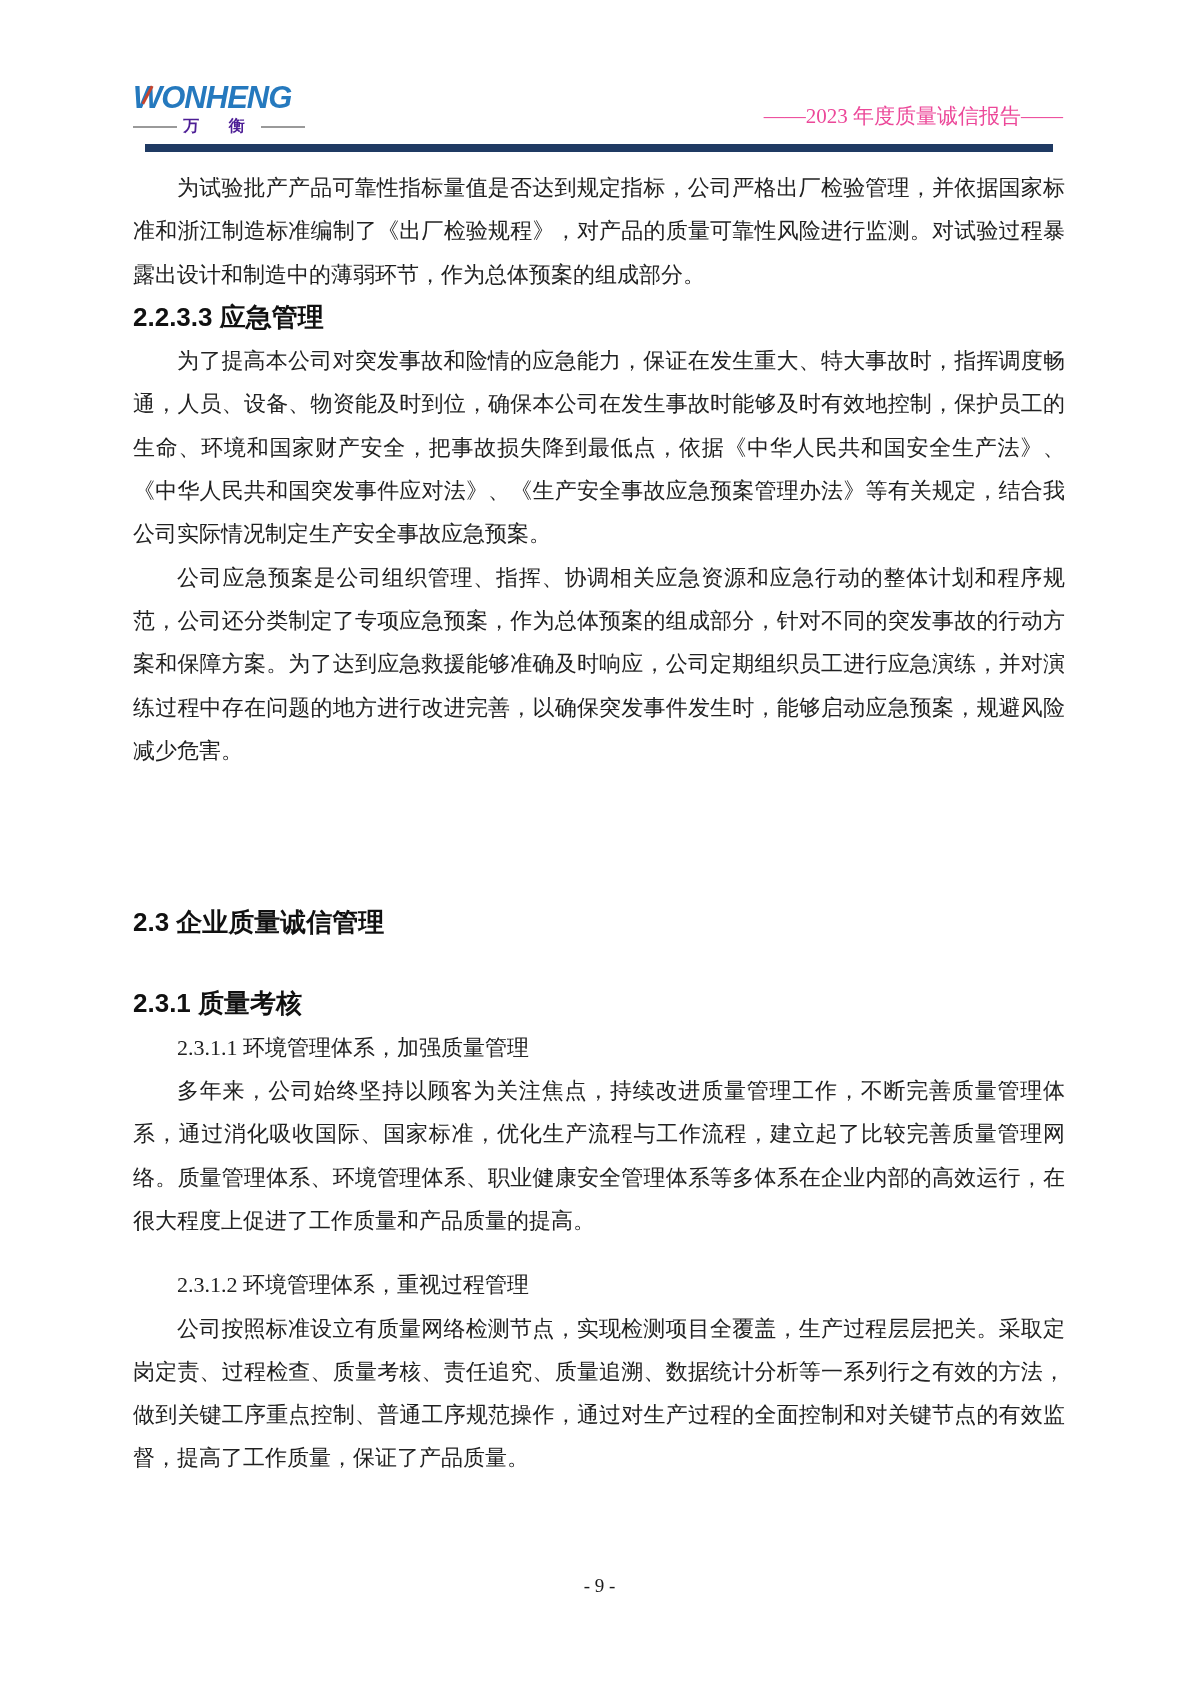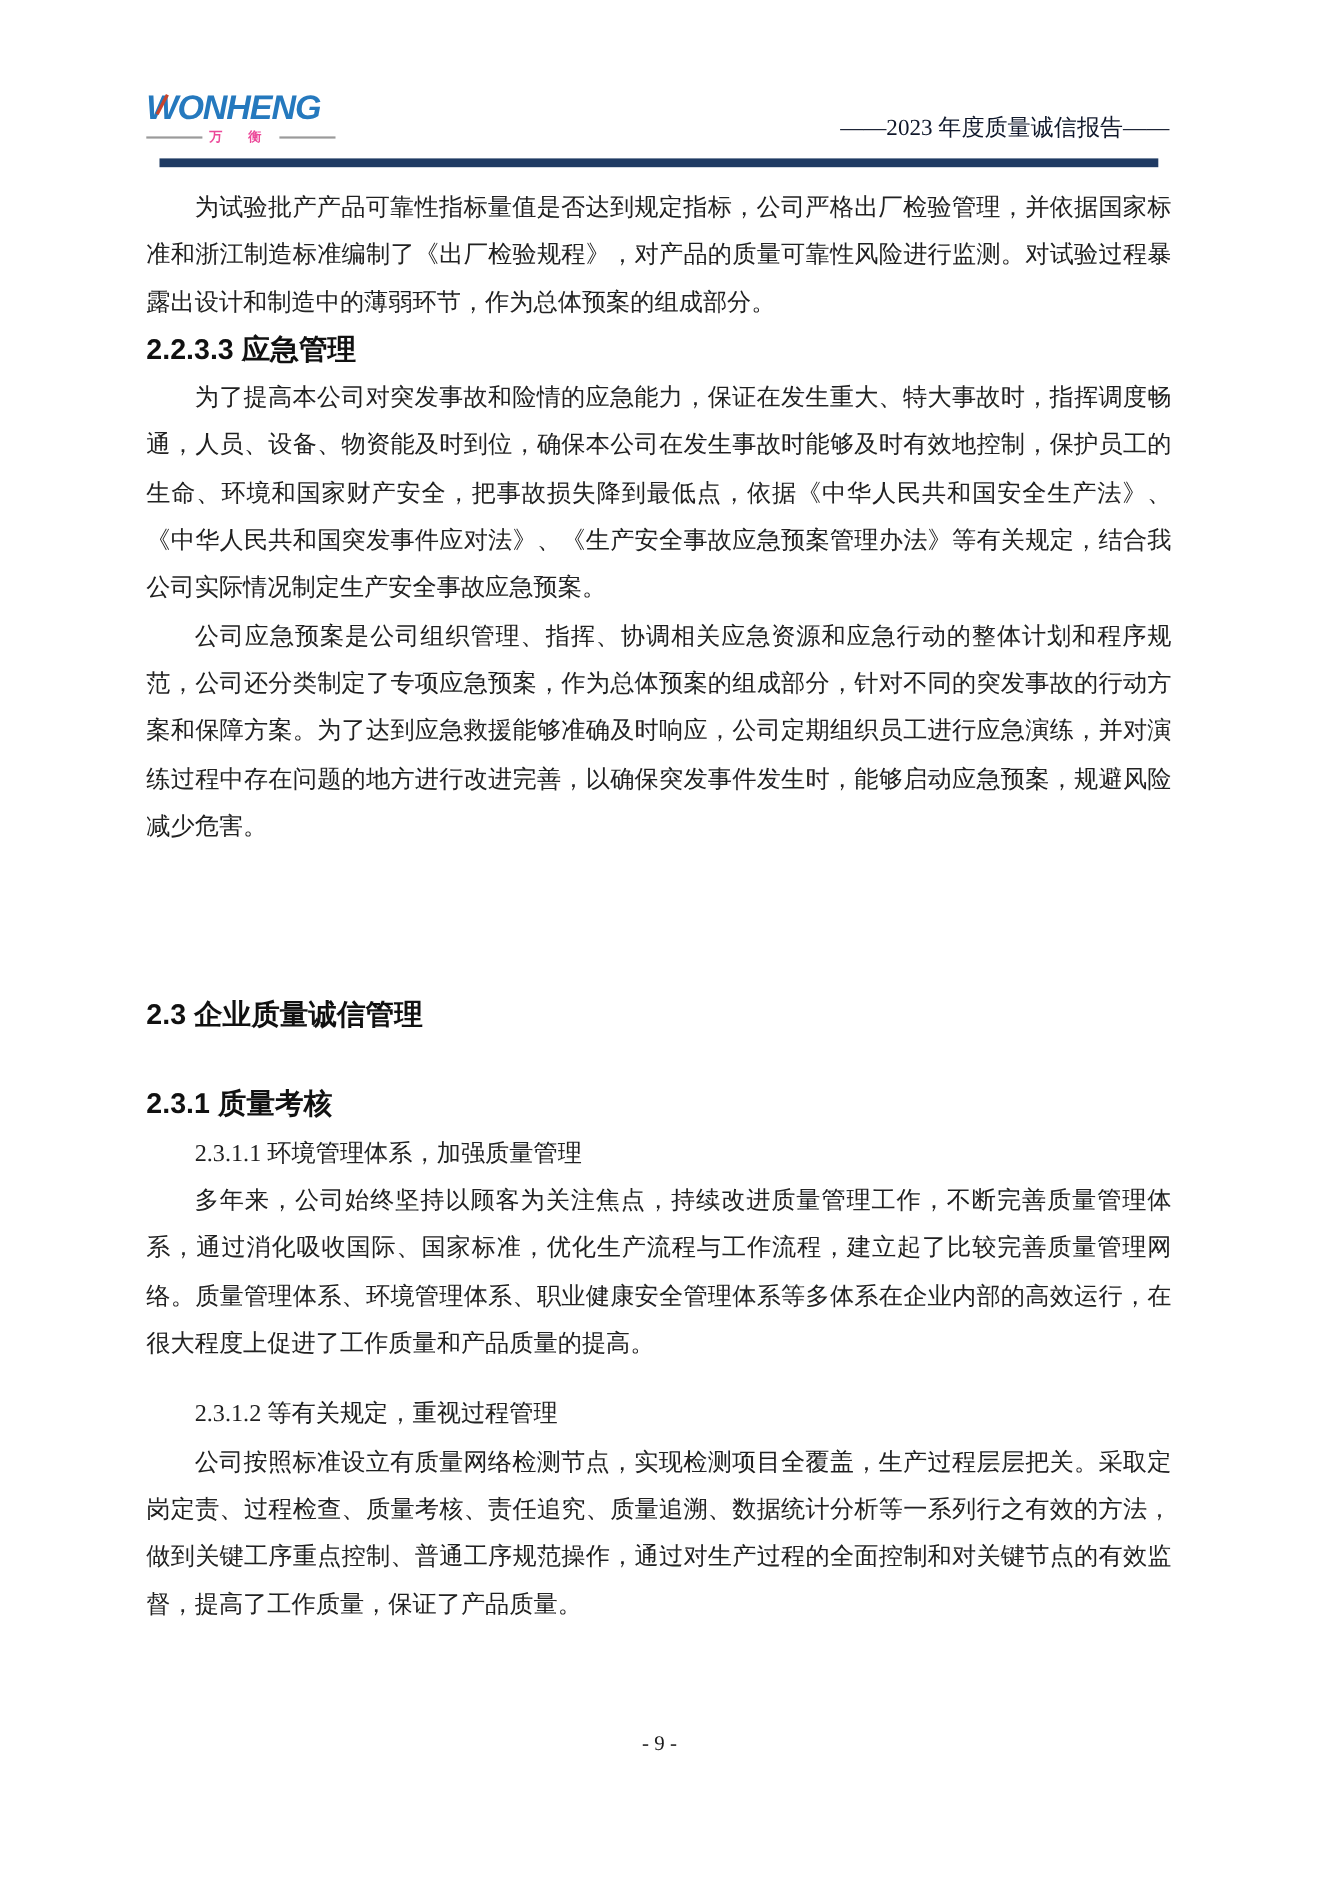--- a/index.html
+++ b/index.html
@@ -30,27 +30,27 @@
     width: 3px; height: 20px;
     background: #c8442c;
     transform: rotate(28deg);
   }
   .logo-sub-row {
     display: flex; align-items: center; gap: 6px;
     margin-top: 3px;
   }
   .logo-sub-line { flex: 1; height: 2px; background: #9a9a9a; }
   .logo-sub {
-    font-family: Liberation Sans, sans-serif;
-    font-size: 12px; color: #ec4899; font-weight: bold;
+    font-family: Liberation Mono, monospace;
+    font-size: 16px; color: #4c1d95; font-weight: bold;
     letter-spacing: 10px; white-space: nowrap;
   }
   .report-title {
     position: absolute; top: 102px; right: 2px;
-    font-size: 21px; color: #0f172a;
+    font-size: 21px; color: #ec4899;
     font-family: "Liberation Serif", serif;
     white-space: nowrap;
   }
   .accent-bar {
     position: absolute; top: 144px; left: 145px;
     width: 908px; height: 8px;
     background: #1f3a63;
   }
 
   
@@ -117,21 +117,21 @@
     <p class="para">公司应急预案是公司组织管理、指挥、协调相关应急资源和应急行动的整体计划和程序规范，公司还分类制定了专项应急预案，作为总体预案的组成部分，针对不同的突发事故的行动方案和保障方案。为了达到应急救援能够准确及时响应，公司定期组织员工进行应急演练，并对演练过程中存在问题的地方进行改进完善，以确保突发事件发生时，能够启动应急预案，规避风险减少危害。</p>
 
     <h3 class="h-sub h-major">2.3 企业质量诚信管理</h3>
 
     <h3 class="h-sub h-minor">2.3.1 质量考核</h3>
 
     <p class="subpoint">2.3.1.1 环境管理体系，加强质量管理</p>
 
     <p class="para">多年来，公司始终坚持以顾客为关注焦点，持续改进质量管理工作，不断完善质量管理体系，通过消化吸收国际、国家标准，优化生产流程与工作流程，建立起了比较完善质量管理网络。质量管理体系、环境管理体系、职业健康安全管理体系等多体系在企业内部的高效运行，在很大程度上促进了工作质量和产品质量的提高。</p>
 
-    <p class="subpoint gap-above">2.3.1.2 等有关规定，重视过程管理</p>
+    <p class="subpoint gap-above">2.3.1.2 环境管理体系，重视过程管理</p>
 
     <p class="para">公司按照标准设立有质量网络检测节点，实现检测项目全覆盖，生产过程层层把关。采取定岗定责、过程检查、质量考核、责任追究、质量追溯、数据统计分析等一系列行之有效的方法，做到关键工序重点控制、普通工序规范操作，通过对生产过程的全面控制和对关键节点的有效监督，提高了工作质量，保证了产品质量。</p>
 
   </div>
 
   <div class="footer">
     <span>- 9 -</span>
   </div>
 
 </div>

